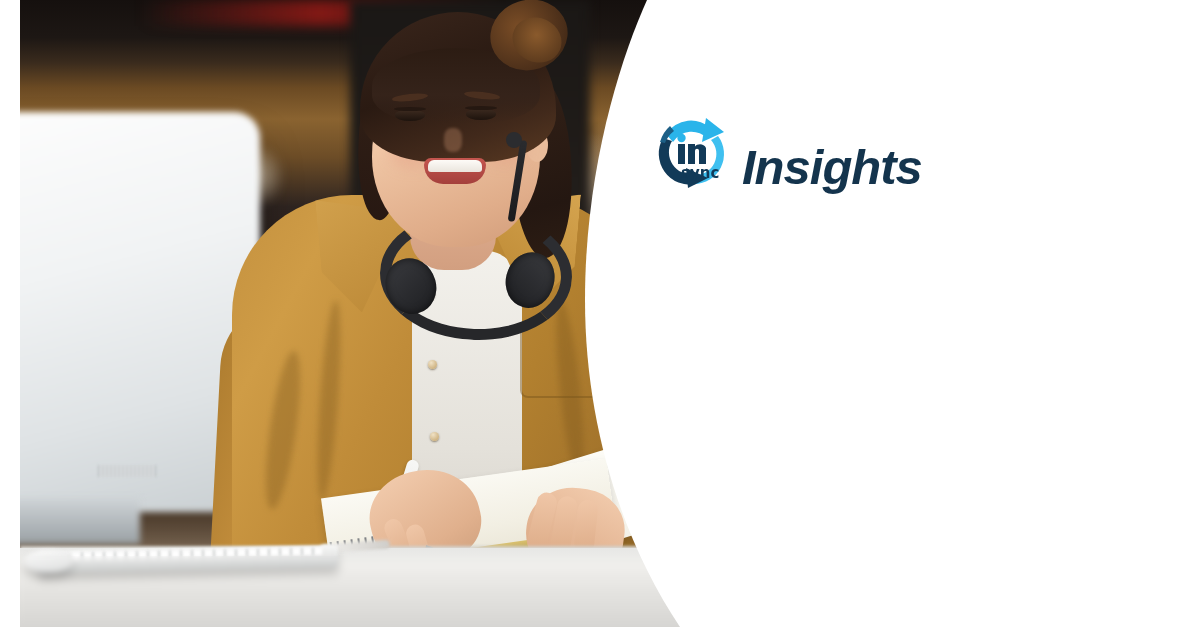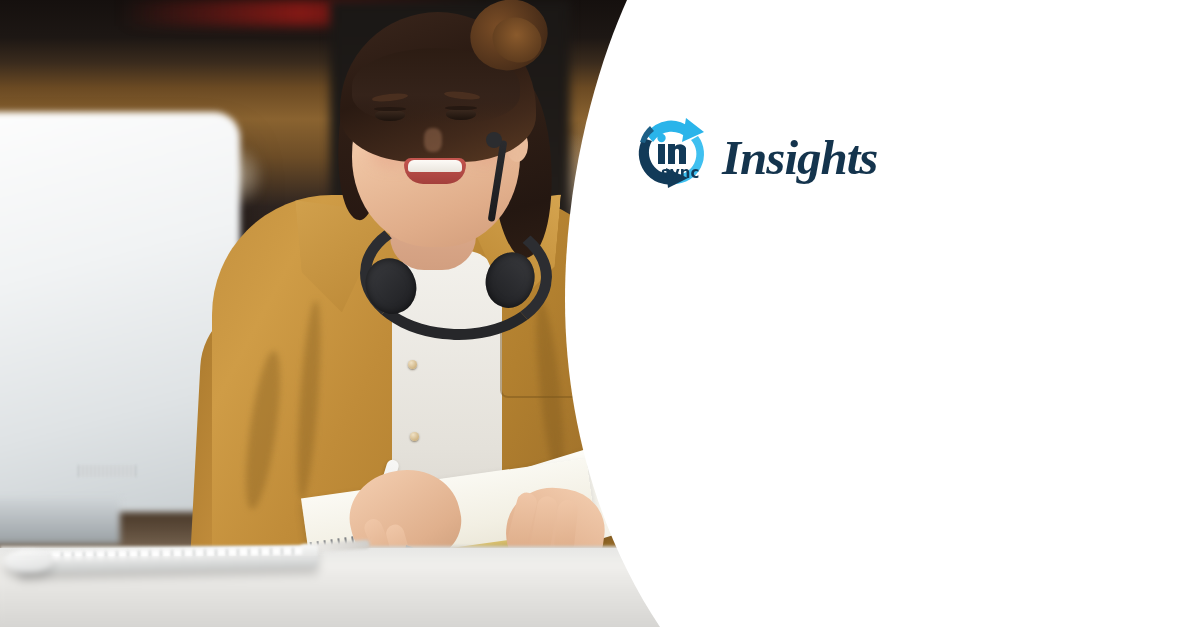--- a/index.html
+++ b/index.html
@@ -3,20 +3,21 @@
 <meta charset="utf-8">
 <style>
   html,body{margin:0;padding:0;background:#fff;}
   body{font-family:"Liberation Sans",sans-serif;}
 
   .banner{
     position:relative;
     width:1096px;height:627px;
     overflow:hidden;
     background:#ffffff;
+    margin-left:20px;
   }
 
   
   .photo{
     position:absolute;left:0;top:0;width:660px;height:627px;
     overflow:hidden;
     background:#1b1613;
   }
   
   .bg-room{
@@ -326,25 +327,25 @@
   
   .content{
     position:absolute;left:630px;top:0;width:560px;height:627px;
   }
   .logo-row{
     position:absolute;left:0px;top:112px;
     display:flex;align-items:center;gap:8px;
   }
   .logo-mark{width:84px;height:78px;display:block;}
   .logo-word{
-    font-family:Liberation Serif, serif;
+    font-family:Liberation Sans, sans-serif;
     font-style:italic;font-weight:bold;
     font-size:49px;letter-spacing:-1px;
     color:#14344d;line-height:1;
-    position:relative;top:6px;
+    position:relative;top:16px;
   }
 
   .headline{position:absolute;left:2px;top:214px;width:556px;}
   .h-line{
     font-family:"DejaVu Sans",sans-serif;
     font-weight:bold;
     line-height:1.0;
     margin:0;
     white-space:nowrap;
   }

